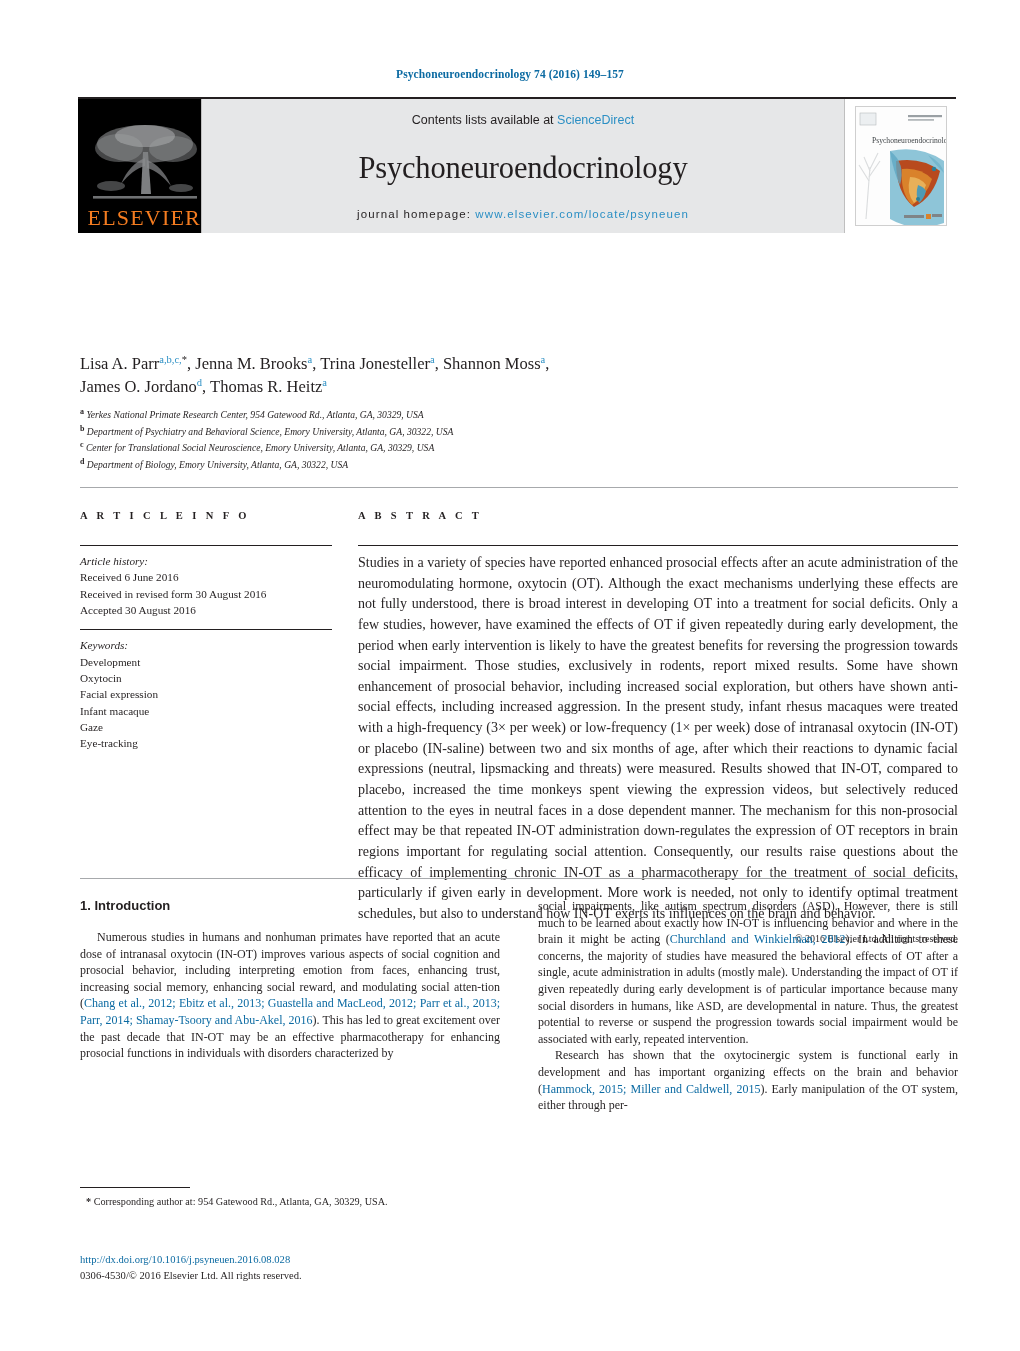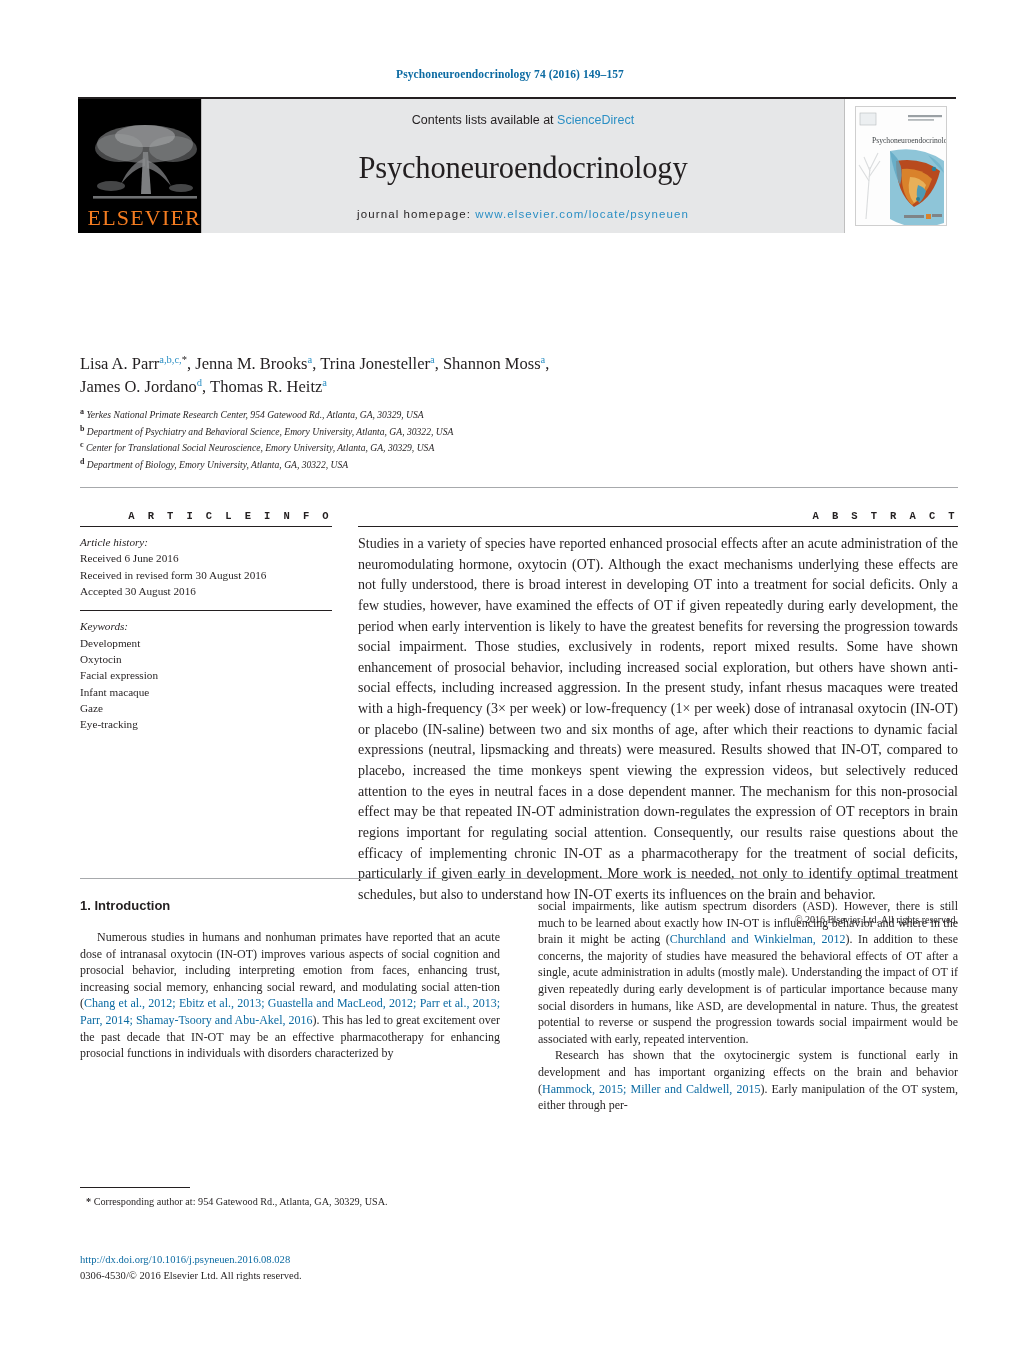--- a/index.html
+++ b/index.html
@@ -160,27 +160,26 @@
     top: 487px; left: 80px; width: 878px;
     border-top: 1px solid #a7a9ac;
     padding-top: 0;
     display: flex;
   }
   .col-info { width: 252px; flex: 0 0 252px; padding-top: 22px; }
   .col-gap { width: 26px; flex: 0 0 26px; }
   .col-abstract { flex: 1 1 auto; padding-top: 22px; }
 
   .sec-head {
-    font-family: Liberation Mono, monospace;
+    font-family: Liberation Serif, serif;
     font-size: 10.5px;
     font-weight: bold;
     letter-spacing: 3.4px;
     color: #231f20;
-    margin-bottom: 4px;
-    text-align: right;
+    margin-bottom: 24px;
   }
   .rule-thin { border-top: 1px solid #231f20; margin: 0 0 7px 0; }
   .rule-thick { border-top: 1.6px solid #231f20; margin: 11px 0 7px 0; }
 
   .info-group {
     font-family: "Liberation Serif", serif;
     font-size: 11.2px;
     line-height: 1.46;
     color: #231f20;
   }

